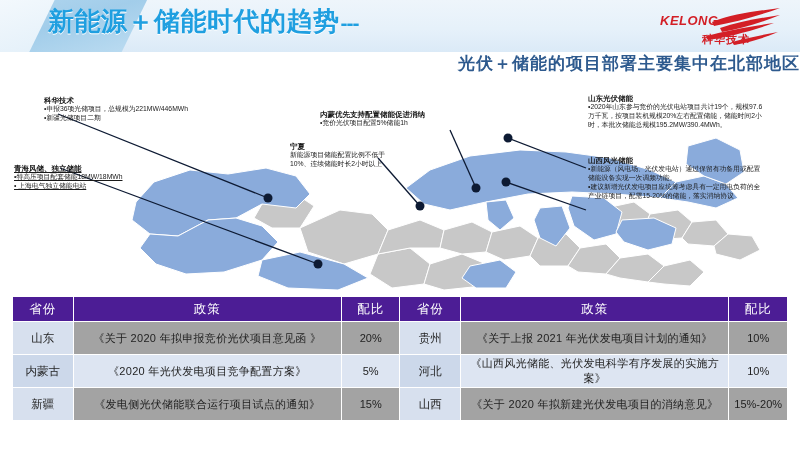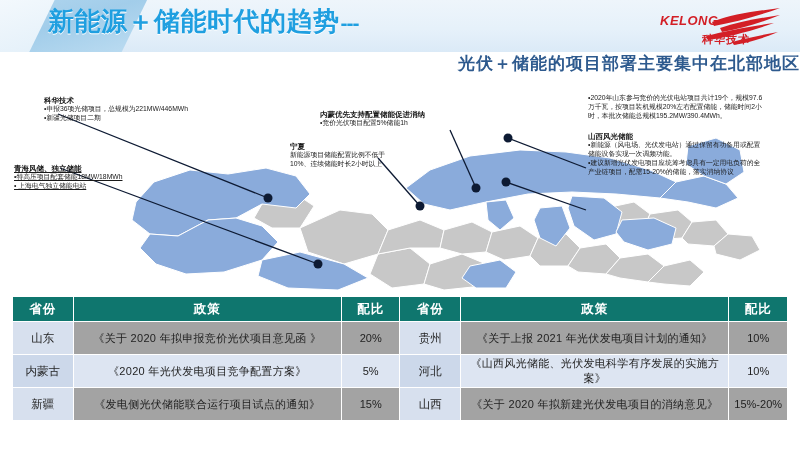--- a/index.html
+++ b/index.html
@@ -65,29 +65,29 @@
   .map-svg{position:absolute;left:0;top:0;width:800px;height:212px;}
   
   .callout{position:absolute;color:#1a1a1a;}
   .co-title{font-size:7.5px;font-weight:bold;line-height:1.25;white-space:nowrap;}
   .co-line{font-size:6.8px;line-height:1.3;}
   .co-1{left:44px;top:96px;}
   .co-2{left:14px;top:164px;text-decoration:underline;}
   .co-3{left:320px;top:110px;}
   .co-4{left:290px;top:142px;width:112px;}
   .co-5{left:588px;top:94px;width:178px;}
-  .co-6{left:588px;top:132px;width:176px;}
+  .co-6{left:588px;top:156px;width:176px;}
   .co-4 .co-line,.co-5 .co-line,.co-6 .co-line{white-space:normal;}
   
   .tbl{
     position:absolute;left:12px;top:296px;width:776px;
     border-collapse:collapse;table-layout:fixed;
   }
   .tbl th{
-    background:#0f766e;color:#ffffff;font-size:12.5px;font-weight:bold;
+    background:#4c1d95;color:#ffffff;font-size:12.5px;font-weight:normal;
     height:22px;border:1px solid #ffffff;letter-spacing:1px;
   }
   .tbl td{
     height:30px;border:1px solid #ffffff;font-size:11px;color:#1f1f1f;
     text-align:center;
   }
   .tbl tr.r-odd td{background:#a3a3a3;}
   .tbl tr.r-even td{background:#dde5f2;}
   .tbl td.c-prov{background:#d7e0ee !important;font-size:11.5px;}
   .tbl tr.r-even td.c-prov{background:#ccd8ea !important;}
@@ -203,20 +203,21 @@
   <div class="co-title">内蒙优先支持配置储能促进消纳</div>
   <div class="co-line">•竞价光伏项目配置5%储能1h</div>
 </div>
 
 <div class="callout co-4">
   <div class="co-title">宁夏</div>
   <div class="co-line">新能源项目储能配置比例不低于10%、连续储能时长2小时以上</div>
 </div>
 
 <div class="callout co-5">
+  <div class="co-title">山东光伏储能</div>
   <div class="co-line">•2020年山东参与竞价的光伏电站项目共计19个，规模97.6万千瓦，按项目装机规模20%左右配置储能，储能时间2小时，本批次储能总规模195.2MW/390.4MWh。</div>
 </div>
 
 <div class="callout co-6">
   <div class="co-title">山西风光储能</div>
   <div class="co-line">•新能源（风电场、光伏发电站）通过保留有功备用或配置储能设备实现一次调频功能。</div>
   <div class="co-line">•建议新增光伏发电项目应统筹考虑具有一定用电负荷的全产业链项目，配需15-20%的储能，落实消纳协议</div>
 </div>
 
 <table class="tbl">

